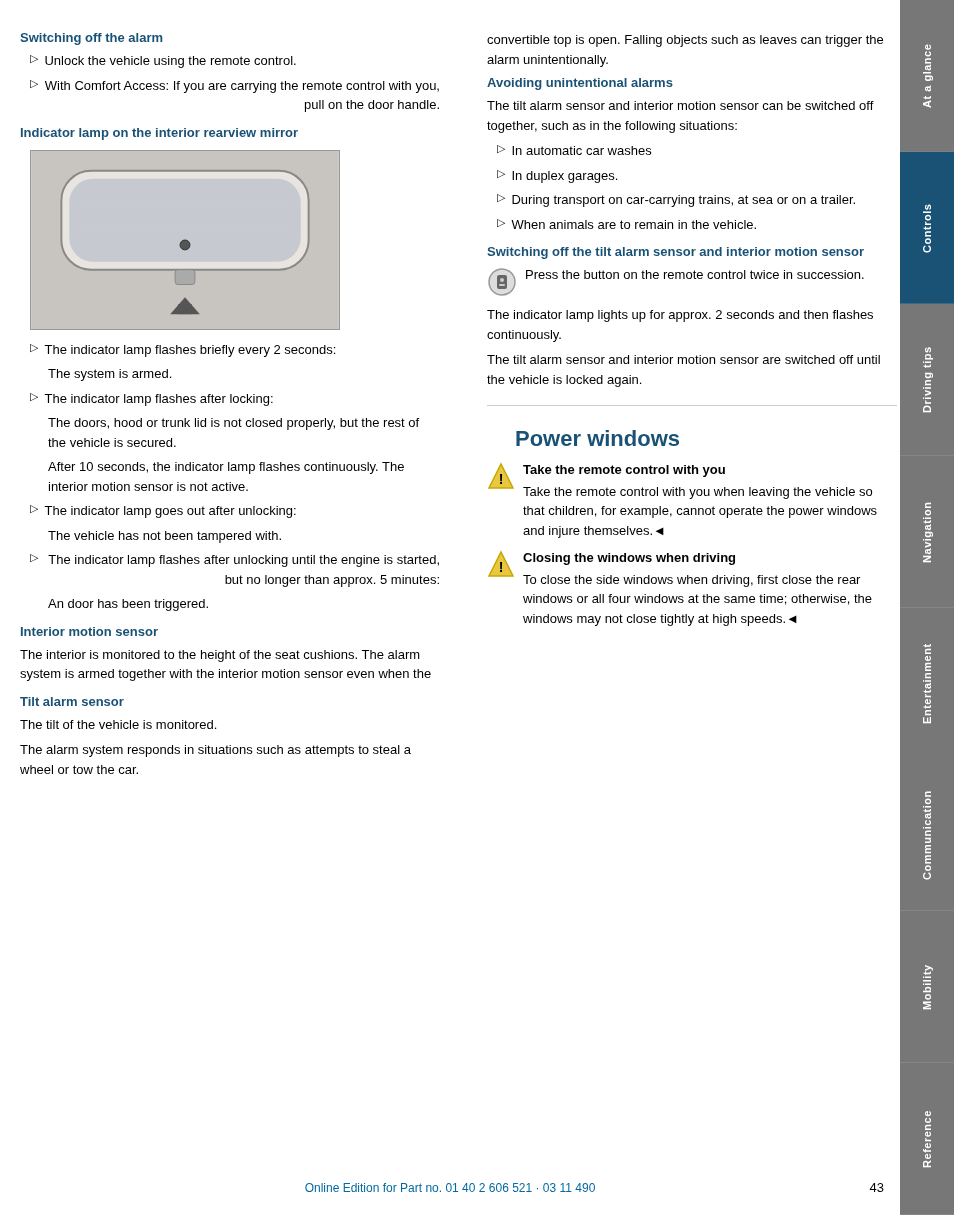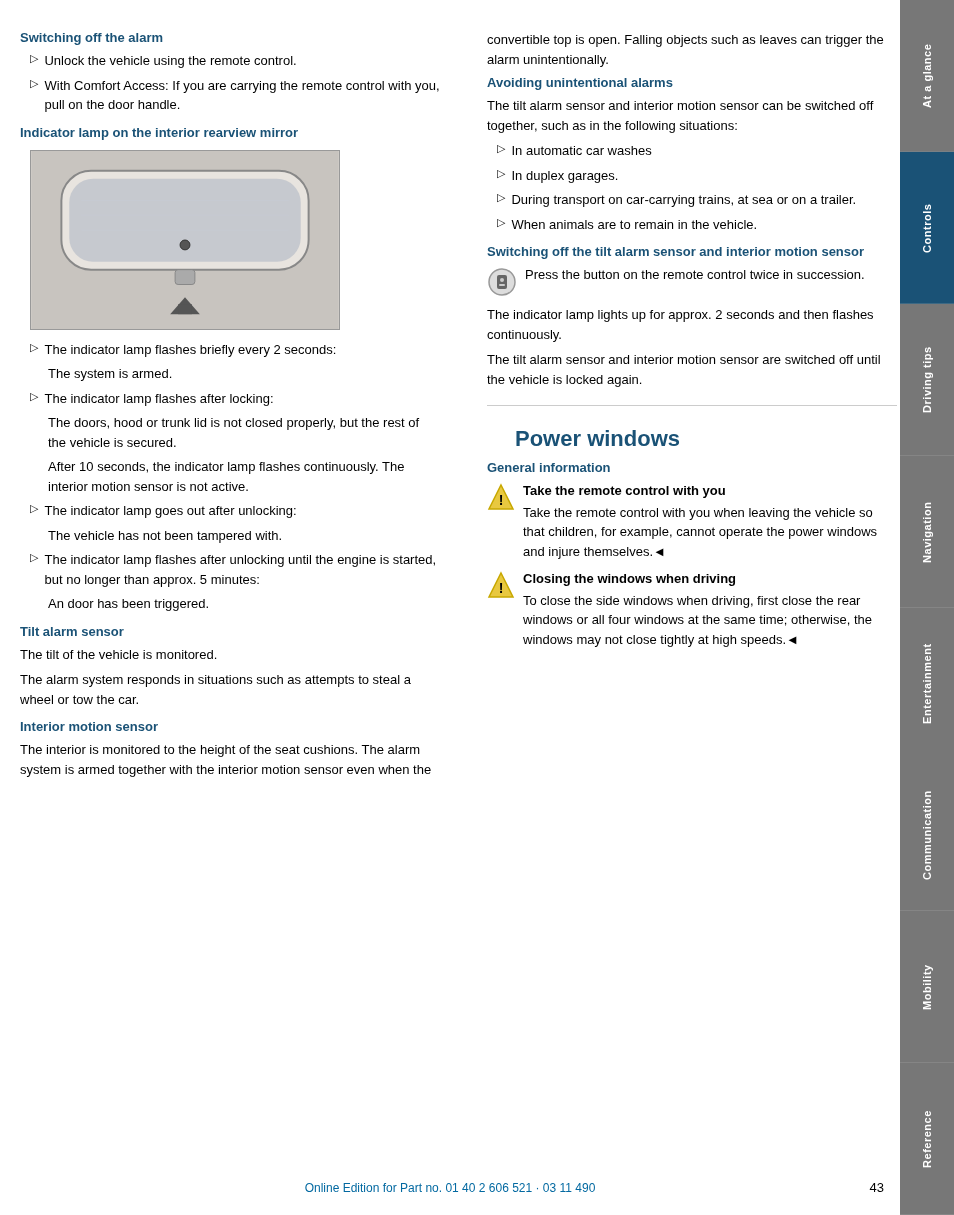--- a/index.html
+++ b/index.html
@@ -109,20 +109,21 @@
       font-size: 11px;
       margin-right: 6px;
       margin-top: 1px;
       flex-shrink: 0;
     }
 
     .bullet-text {
       font-size: 13px;
       line-height: 1.5;
       color: #000;
+      text-align: right;
     }
 
     .sub-text {
       padding-left: 28px;
       font-size: 13px;
       line-height: 1.5;
       margin-bottom: 5px;
       color: #000;
     }
 
@@ -264,28 +265,28 @@
         <div class="sub-text">The vehicle has not been tampered with.</div>
 
         <div class="bullet-item">
           <span class="bullet-arrow">▷</span>
           <span class="bullet-text">The indicator lamp flashes after unlocking until the engine is started, but no longer than approx. 5 minutes:</span>
         </div>
         <div class="sub-text">An door has been triggered.</div>
       </div>
 
       <div class="section-block">
+        <h2 class="section-title">Interior motion sensor</h2>
+        <p>The interior is monitored to the height of the seat cushions. The alarm system is armed together with the interior motion sensor even when the</p>
+      </div>
+
+      <div class="section-block">
         <h2 class="section-title">Tilt alarm sensor</h2>
         <p>The tilt of the vehicle is monitored.</p>
         <p>The alarm system responds in situations such as attempts to steal a wheel or tow the car.</p>
-      </div>
-
-      <div class="section-block">
-        <h2 class="section-title">Interior motion sensor</h2>
-        <p>The interior is monitored to the height of the seat cushions. The alarm system is armed together with the interior motion sensor even when the</p>
       </div>
 
     </div>
 
     <div class="right-column">
 
       <p>convertible top is open. Falling objects such as leaves can trigger the alarm unintentionally.</p>
 
       <div class="section-block">
         <h2 class="section-title">Avoiding unintentional alarms</h2>
@@ -325,21 +326,20 @@
 
         <p>The indicator lamp lights up for approx. 2 seconds and then flashes continuously.</p>
         <p>The tilt alarm sensor and interior motion sensor are switched off until the vehicle is locked again.</p>
       </div>
 
       <div class="divider-line"></div>
 
       <h1 class="main-title">Power windows</h1>
 
       <div class="section-block">
-        <h2 class="section-title">General information</h2>
 
         <div class="warning-box">
           <svg class="warning-icon" viewBox="0 0 28 28" xmlns="http://www.w3.org/2000/svg">
             <polygon points="14,2 26,26 2,26" fill="#e8c840" stroke="#c8a800" stroke-width="1.5"></polygon>
             <text x="14" y="22" text-anchor="middle" font-size="14" font-weight="bold" fill="#000">!</text>
           </svg>
           <div>
             <p style="font-weight:bold; margin-bottom:2px;">Take the remote control with you</p>
             <span class="warning-text">Take the remote control with you when leaving the vehicle so that children, for example, cannot operate the power windows and injure themselves.◄</span>
           </div>

